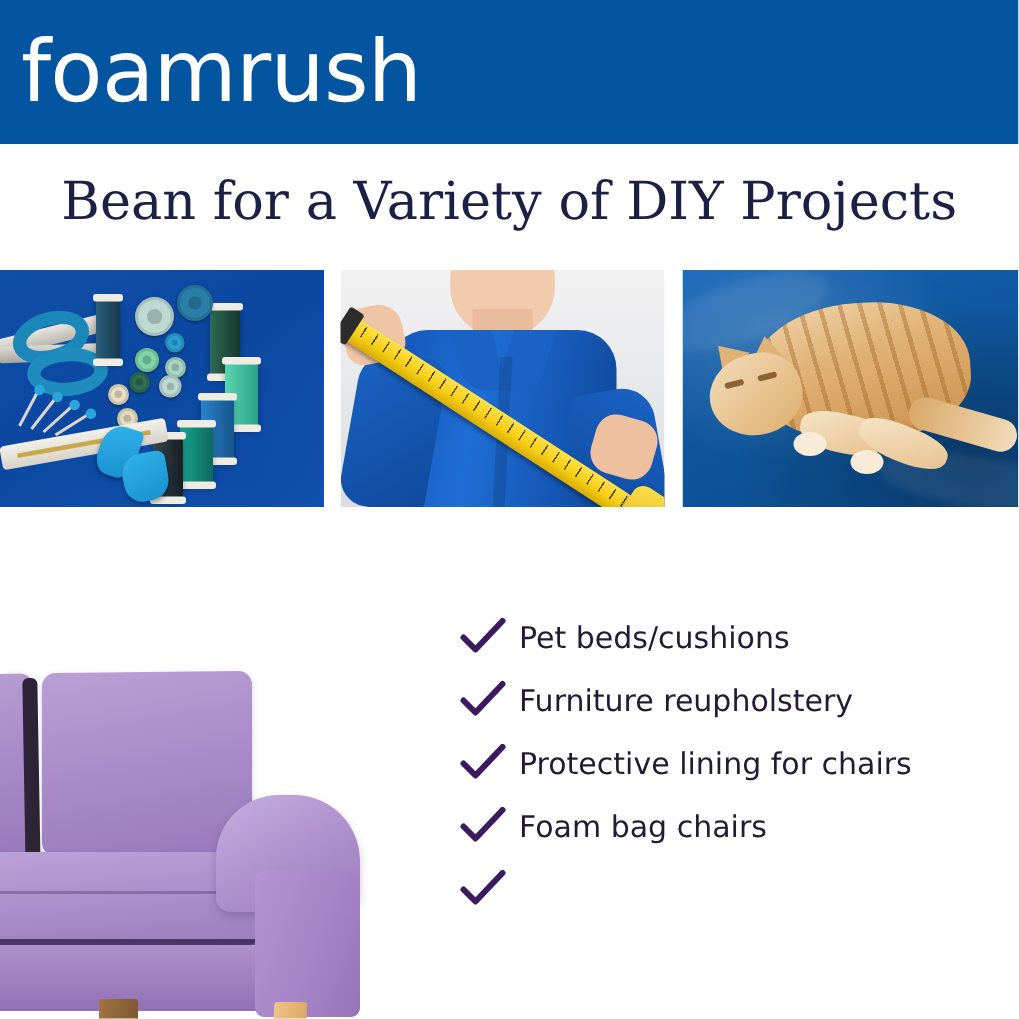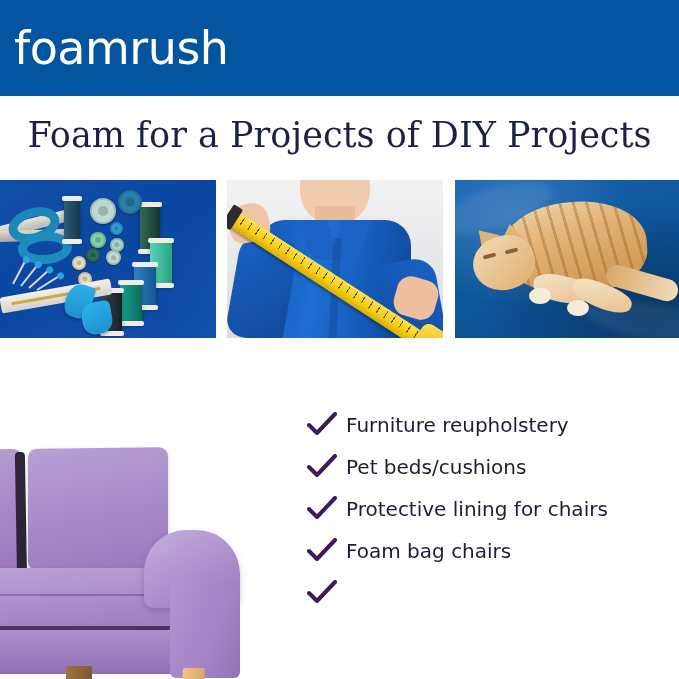--- a/index.html
+++ b/index.html
@@ -11,21 +11,21 @@
   }
 
   
   .brand-band{
     position:absolute; left:0; top:0; width:679px; height:96px;
     background:#04559f;
   }
   .brand-wordmark{
     position:absolute; left:14px; top:22px;
     font-family:"DejaVu Sans", sans-serif;
-    font-size:46px; line-height:52px; font-weight:400;
+    font-size:57px; line-height:52px; font-weight:400;
     color:#ffffff; letter-spacing:-0.5px;
   }
 
   
   .headline{
     position:absolute; left:0; top:104px; width:679px; height:62px;
     display:flex; align-items:center; justify-content:center;
     font-family:"DejaVu Serif", serif;
     font-size:35px; line-height:44px; font-weight:400;
     color:#1b2145; white-space:nowrap;
@@ -317,21 +317,21 @@
     color:#231a35; white-space:nowrap;
   }
 </style>
 </head>
 <body>
 
 <div class="brand-band">
   <div class="brand-wordmark">foamrush</div>
 </div>
 
-<div class="headline">Foam for a Projects of DIY Projects</div>
+<div class="headline">Bean for a Variety of DIY Projects</div>
 
 <div class="photo-strip">
 
   <div class="photo p1">
     <div class="sew-bg"></div>
 
     <div class="sew sp-scissor-blade"></div>
     <div class="sew sp-scissor-blade2"></div>
     <div class="sew sp-handle1"></div>
     <div class="sew sp-handle2"></div>
@@ -422,30 +422,30 @@
 </div>
 
 <div class="benefits">
 
   <div class="benefit-row">
     <span class="check">
       <svg width="32" height="26" viewBox="0 0 32 26" aria-hidden="true">
         <path d="M3 13 L11 21 L29 2" fill="none" stroke="#3B1A5E" stroke-width="4" stroke-linecap="round" stroke-linejoin="round"></path>
       </svg>
     </span>
-    <span class="benefit-text">Furniture reupholstery</span>
+    <span class="benefit-text">Pet beds/cushions</span>
   </div>
 
   <div class="benefit-row">
     <span class="check">
       <svg width="32" height="26" viewBox="0 0 32 26" aria-hidden="true">
         <path d="M3 13 L11 21 L29 2" fill="none" stroke="#3B1A5E" stroke-width="4" stroke-linecap="round" stroke-linejoin="round"></path>
       </svg>
     </span>
-    <span class="benefit-text">Pet beds/cushions</span>
+    <span class="benefit-text">Furniture reupholstery</span>
   </div>
 
   <div class="benefit-row">
     <span class="check">
       <svg width="32" height="26" viewBox="0 0 32 26" aria-hidden="true">
         <path d="M3 13 L11 21 L29 2" fill="none" stroke="#3B1A5E" stroke-width="4" stroke-linecap="round" stroke-linejoin="round"></path>
       </svg>
     </span>
     <span class="benefit-text">Protective lining for chairs</span>
   </div>

